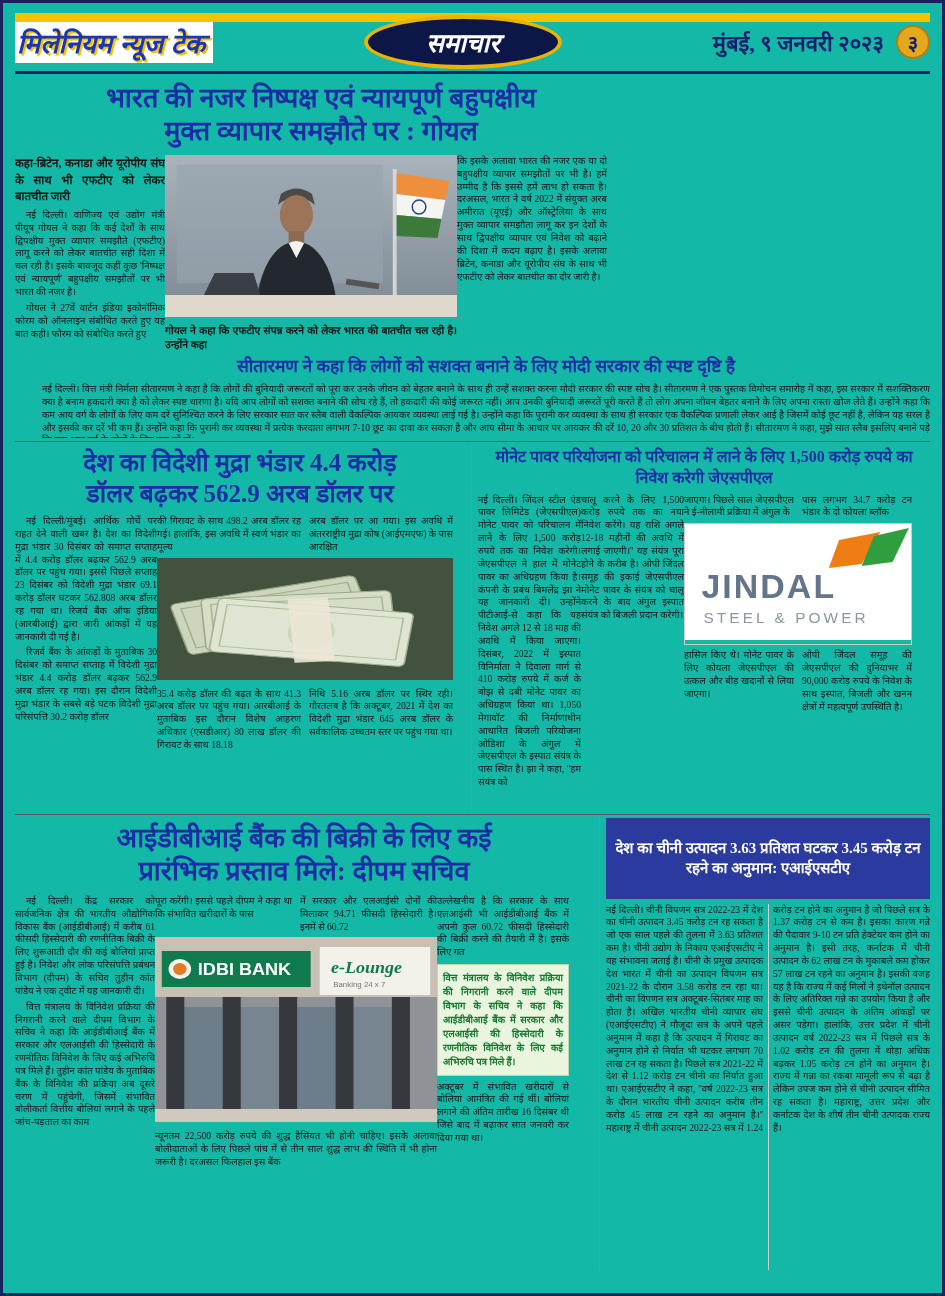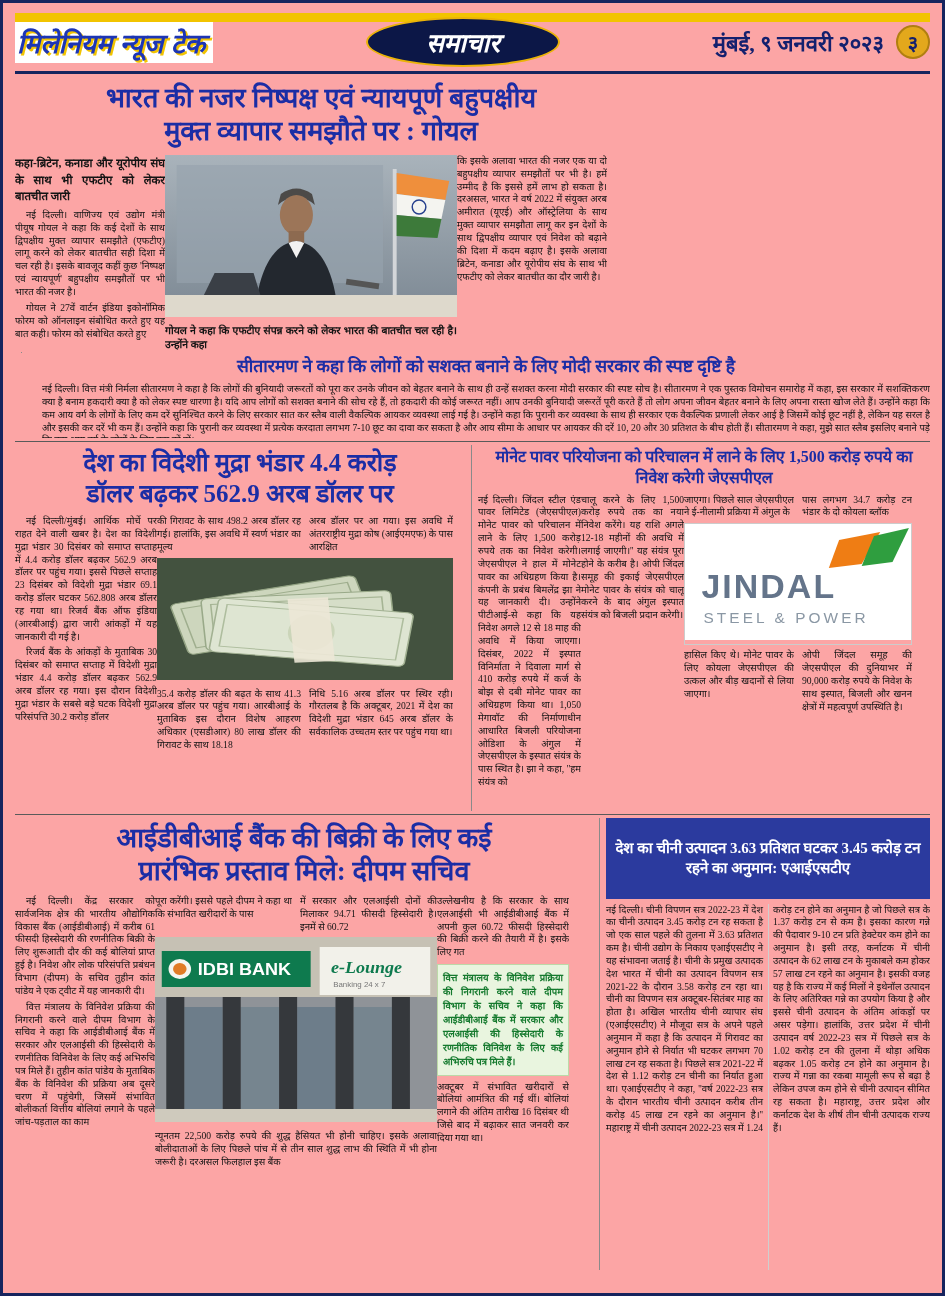--- a/index.html
+++ b/index.html
@@ -1,33 +1,33 @@
 <!DOCTYPE html>
 <html><head>
 <meta charset="utf-8">
 <style>
   * { margin:0; padding:0; box-sizing:border-box; }
   html,body { background:#d9d9d9; }
   .page {
-    width:945px; height:1296px; margin:0 auto; background:#fca5a5;
+    width:945px; height:1296px; margin:0 auto; background:#14b8a6;
     border:3px solid #16245e; padding:6px 12px; overflow:hidden;
     font-family:"Liberation Serif","DejaVu Serif",serif; color:#141414;
   }
   
   .masthead { position:relative; height:60px; }
   .yellow-band { position:absolute; top:4px; left:0; right:0; height:9px; background:#f2c400; }
   .mast-row { position:relative; height:100%; display:flex; align-items:center; justify-content:space-between; padding-top:6px; }
   .logo {
     font-family:"Liberation Sans","DejaVu Sans",sans-serif; font-style:italic; font-weight:bold;
     font-size:27px; color:#1c35b5; text-shadow:2px 2px 0 #f2c400; background:#fff; padding:2px 8px 2px 2px;
     white-space:nowrap;
   }
   .banner {
     background:#0c1747; color:#fff; font-style:italic; font-weight:bold; font-size:26px;
-    padding:5px 58px; border-radius:50%; border:2px solid #eab308; white-space:nowrap;
+    padding:5px 58px; border-radius:50%; border:4px solid #eab308; white-space:nowrap;
   }
   .mast-right { display:flex; align-items:center; gap:12px; }
   .dateline { color:#14206e; font-weight:bold; font-size:22px; white-space:nowrap; }
   .page-circle {
     width:34px; height:34px; border-radius:50%; background:#e3a81c; border:2px solid #b07f10;
     color:#14206e; font-weight:bold; font-size:20px; display:flex; align-items:center; justify-content:center;
   }
   .mast-rule { height:3px; background:#16245e; margin:2px 0 4px; }
 
   

